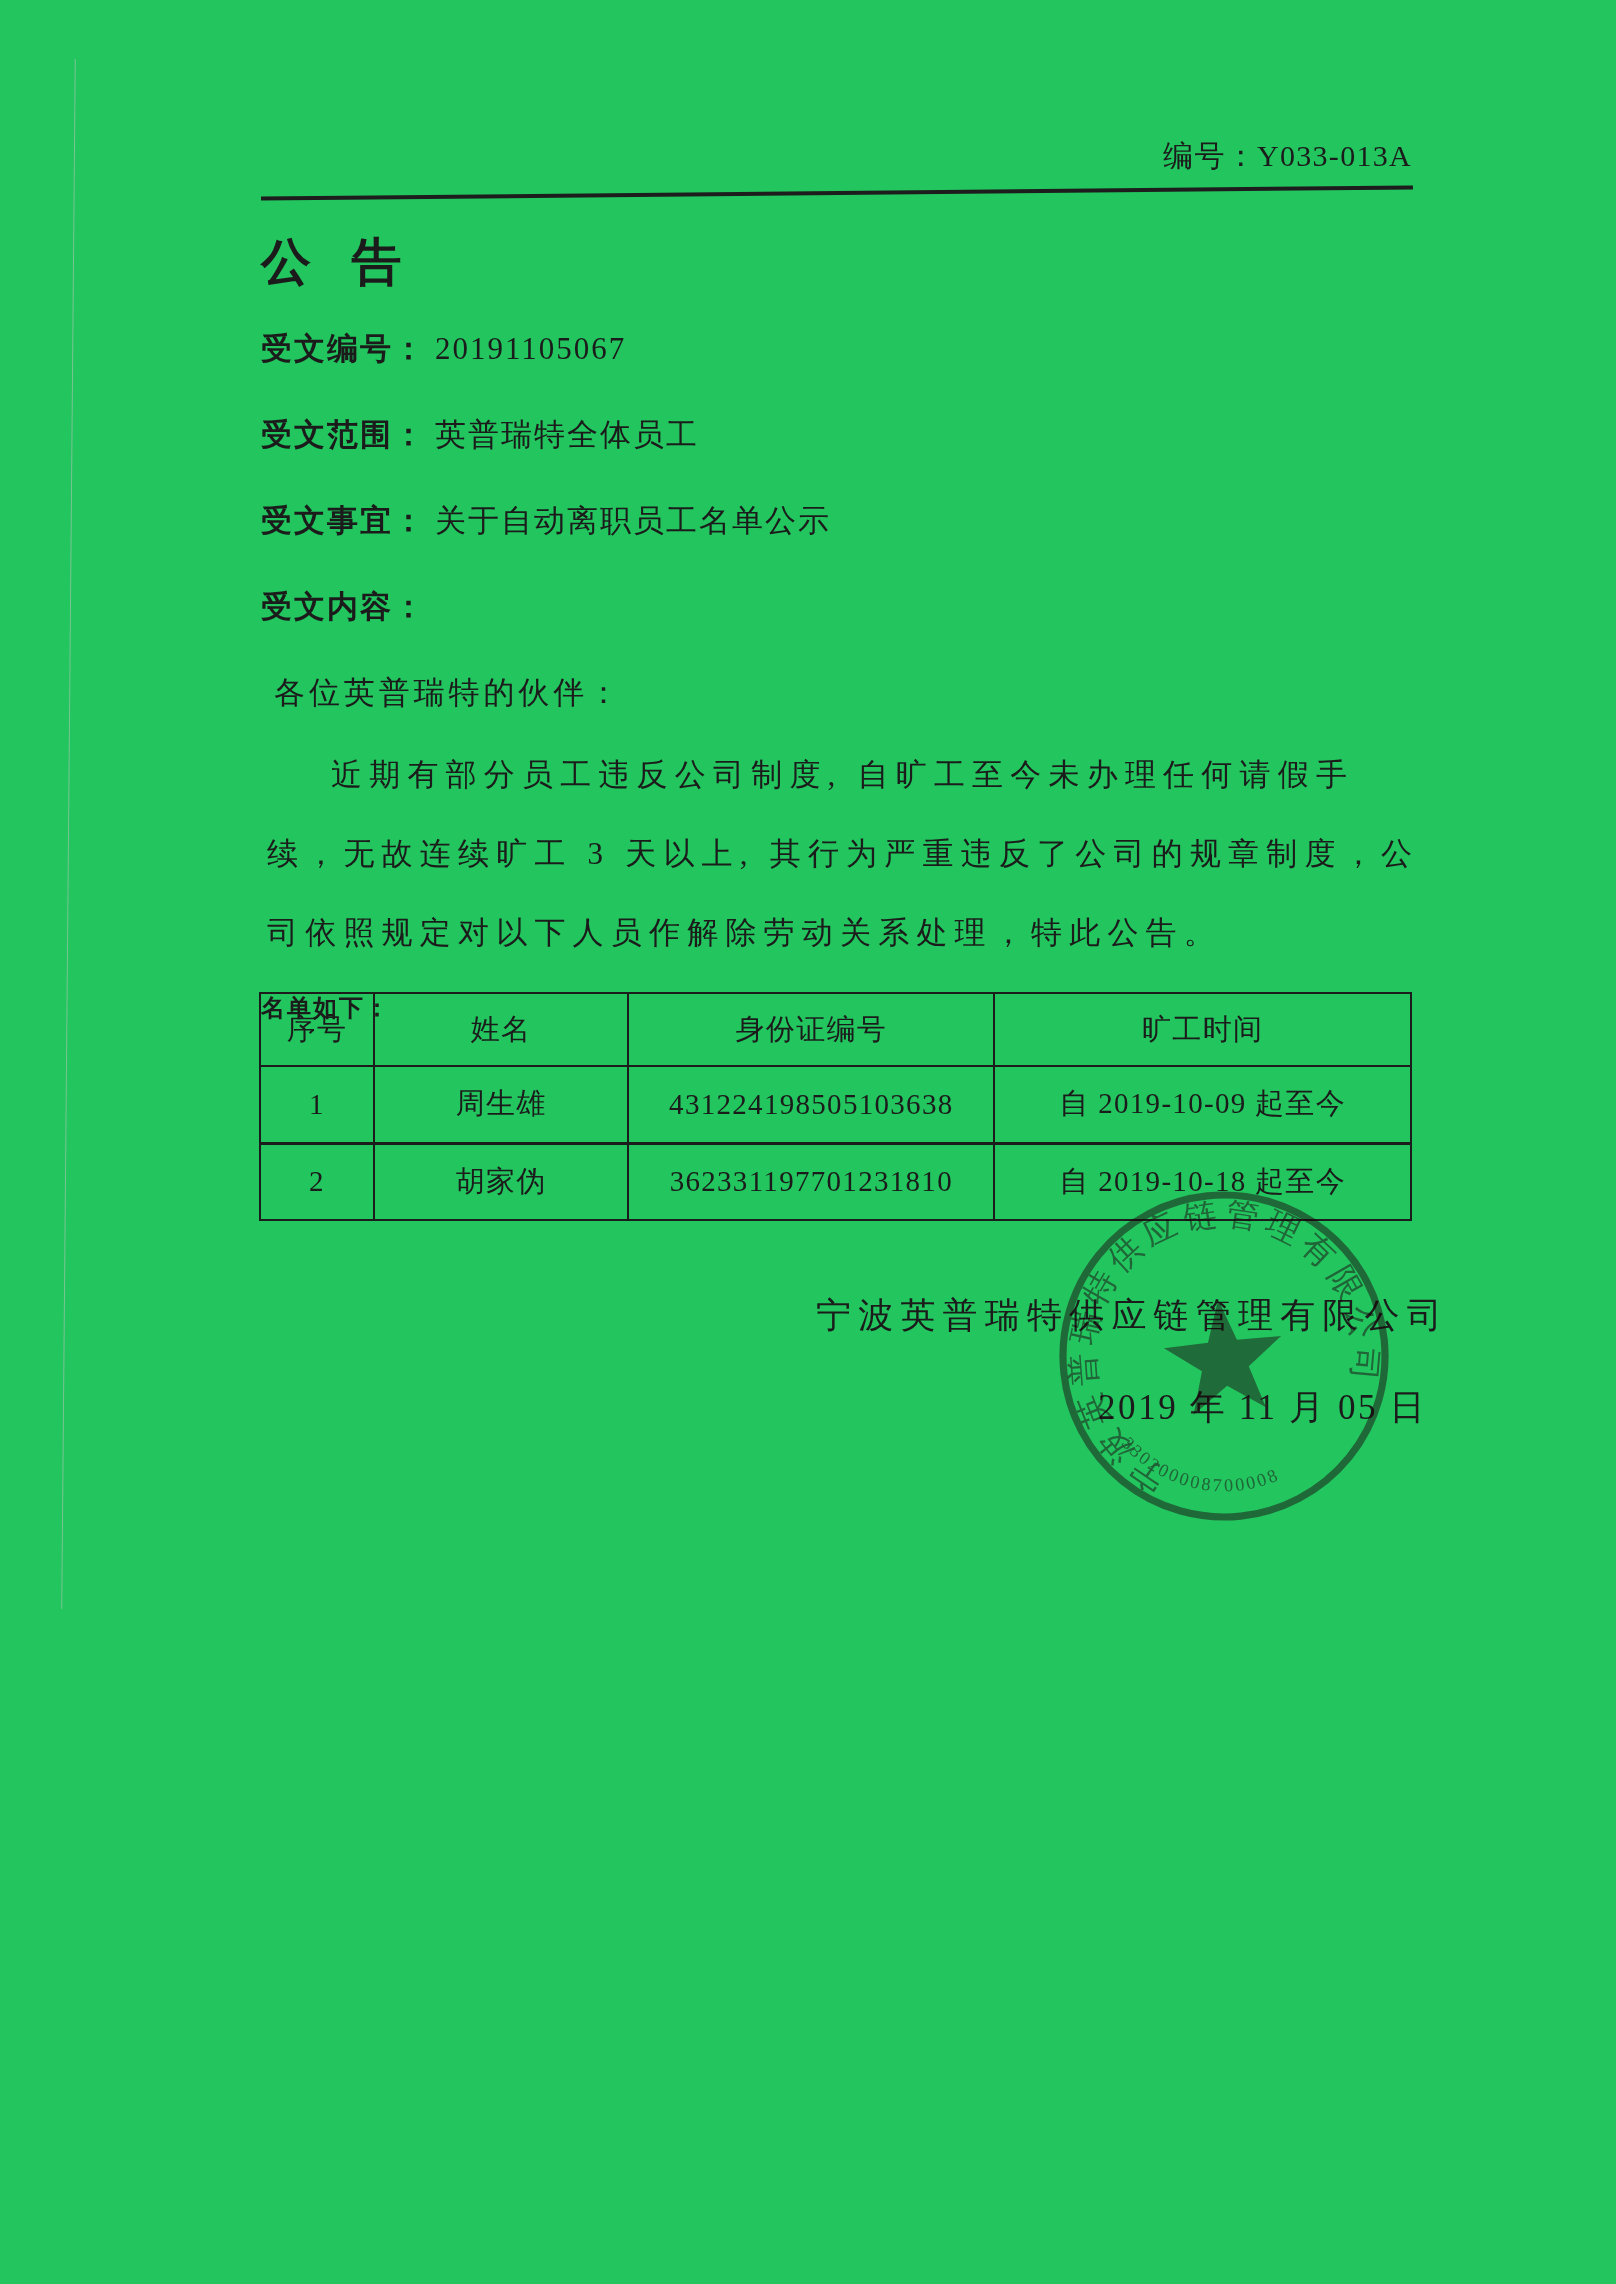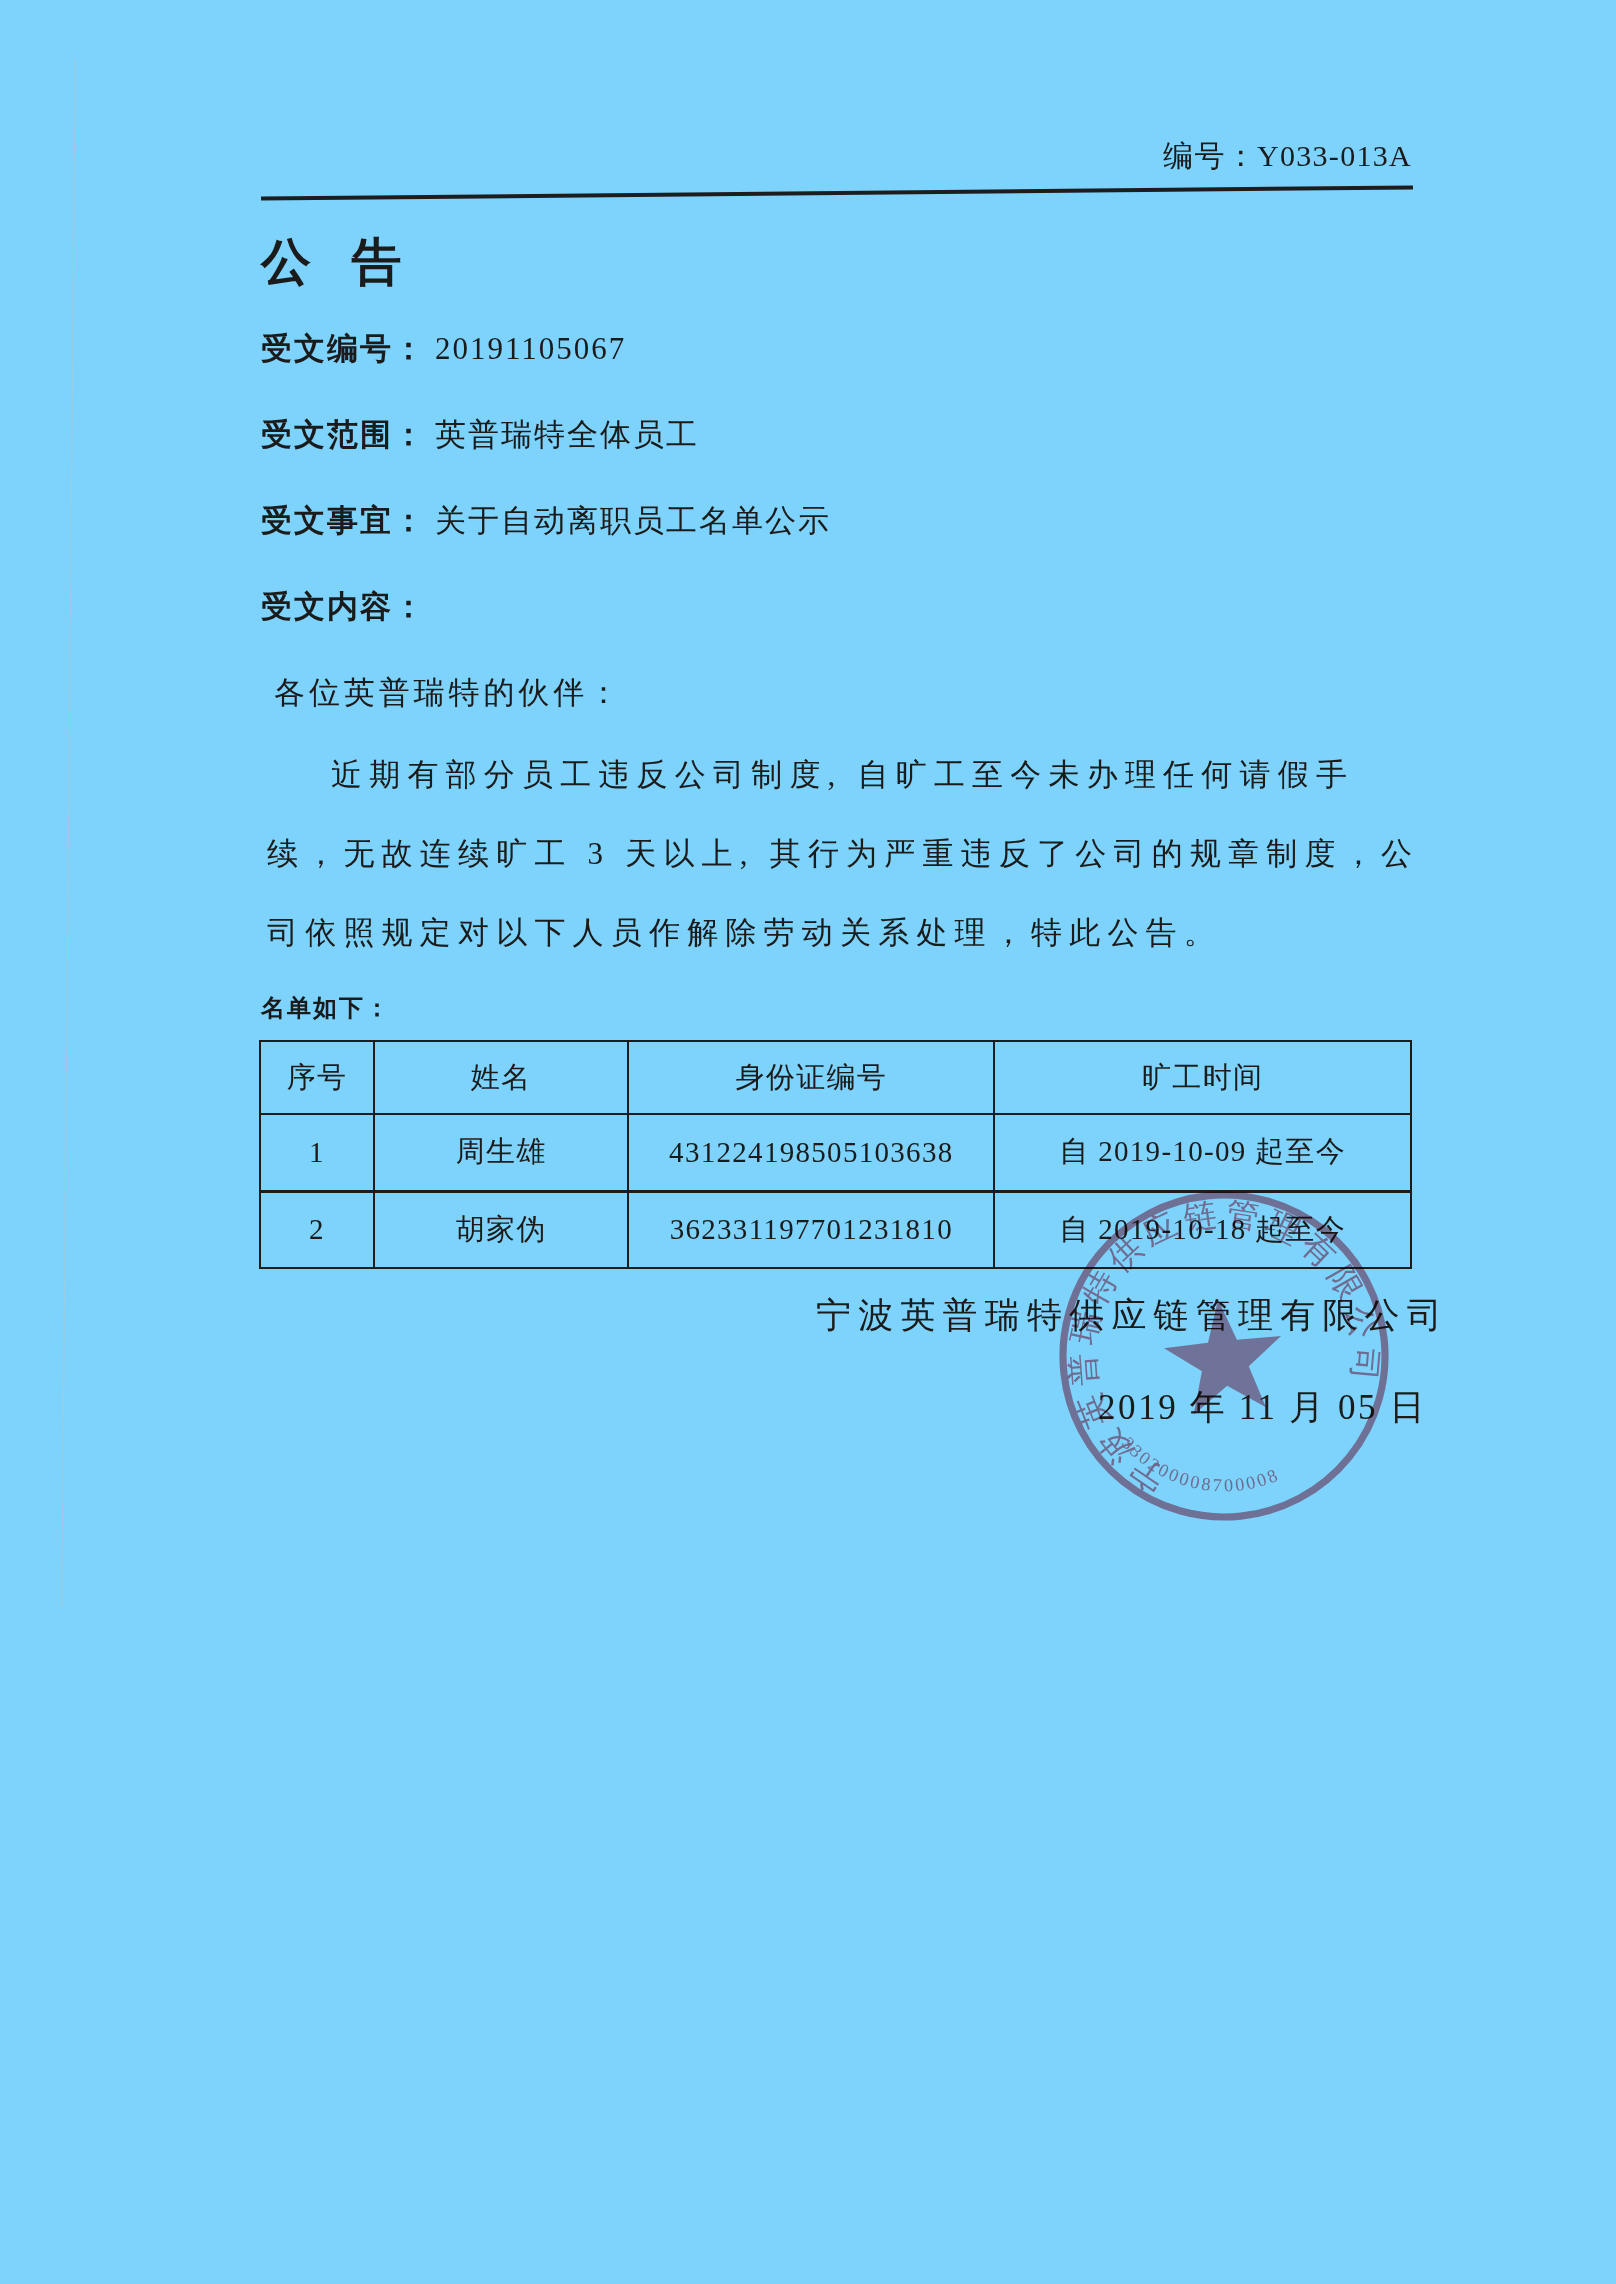--- a/index.html
+++ b/index.html
@@ -1,20 +1,20 @@
 <!DOCTYPE html>
 <html style="font-size:10.4px"><head>
 <meta charset="utf-8">
 <style>
   html,body{margin:0;padding:0;background:#e9e9e7;}
   .page{
     position:relative;
     width:1616px;height:2284px;
     margin:0 auto;
-    background:#7dd3fc;
+    background:#22c55e;
     overflow:hidden;
     font-family:"Liberation Serif","DejaVu Serif",serif;
     color:#1b1b1b;
   }
   .scan-line{
     position:absolute;left:68px;top:59px;width:1.3px;height:1550px;
     background:#c3c3c1;opacity:.55;transform:rotate(.5deg);
   }
   .doc-number{
     position:absolute;top:136px;right:204px;
@@ -41,21 +41,21 @@
   }
   .para{position:absolute;left:261px;top:735px;width:1160px;margin-left:6px;}
   .para .pline{
     font-size:31px;line-height:79px;letter-spacing:7.2px;white-space:nowrap;
   }
   .para .indent{text-indent:64px;}
   .list-intro{
     position:absolute;left:261px;top:992px;font-size:24px;font-weight:700;letter-spacing:2px;
   }
   table.roster{
-    position:absolute;left:259px;top:1040px;width:1153px;
+    position:absolute;left:259px;top:992px;width:1153px;
     border-collapse:collapse;table-layout:fixed;
     font-size:29px;
   }
   table.roster th,table.roster td{
     border:2px solid #1c1c1c;
     text-align:center;vertical-align:middle;
     font-weight:400;letter-spacing:1.3px;
     padding:0;
   }
   table.roster{border:2.6px solid #1c1c1c;}

